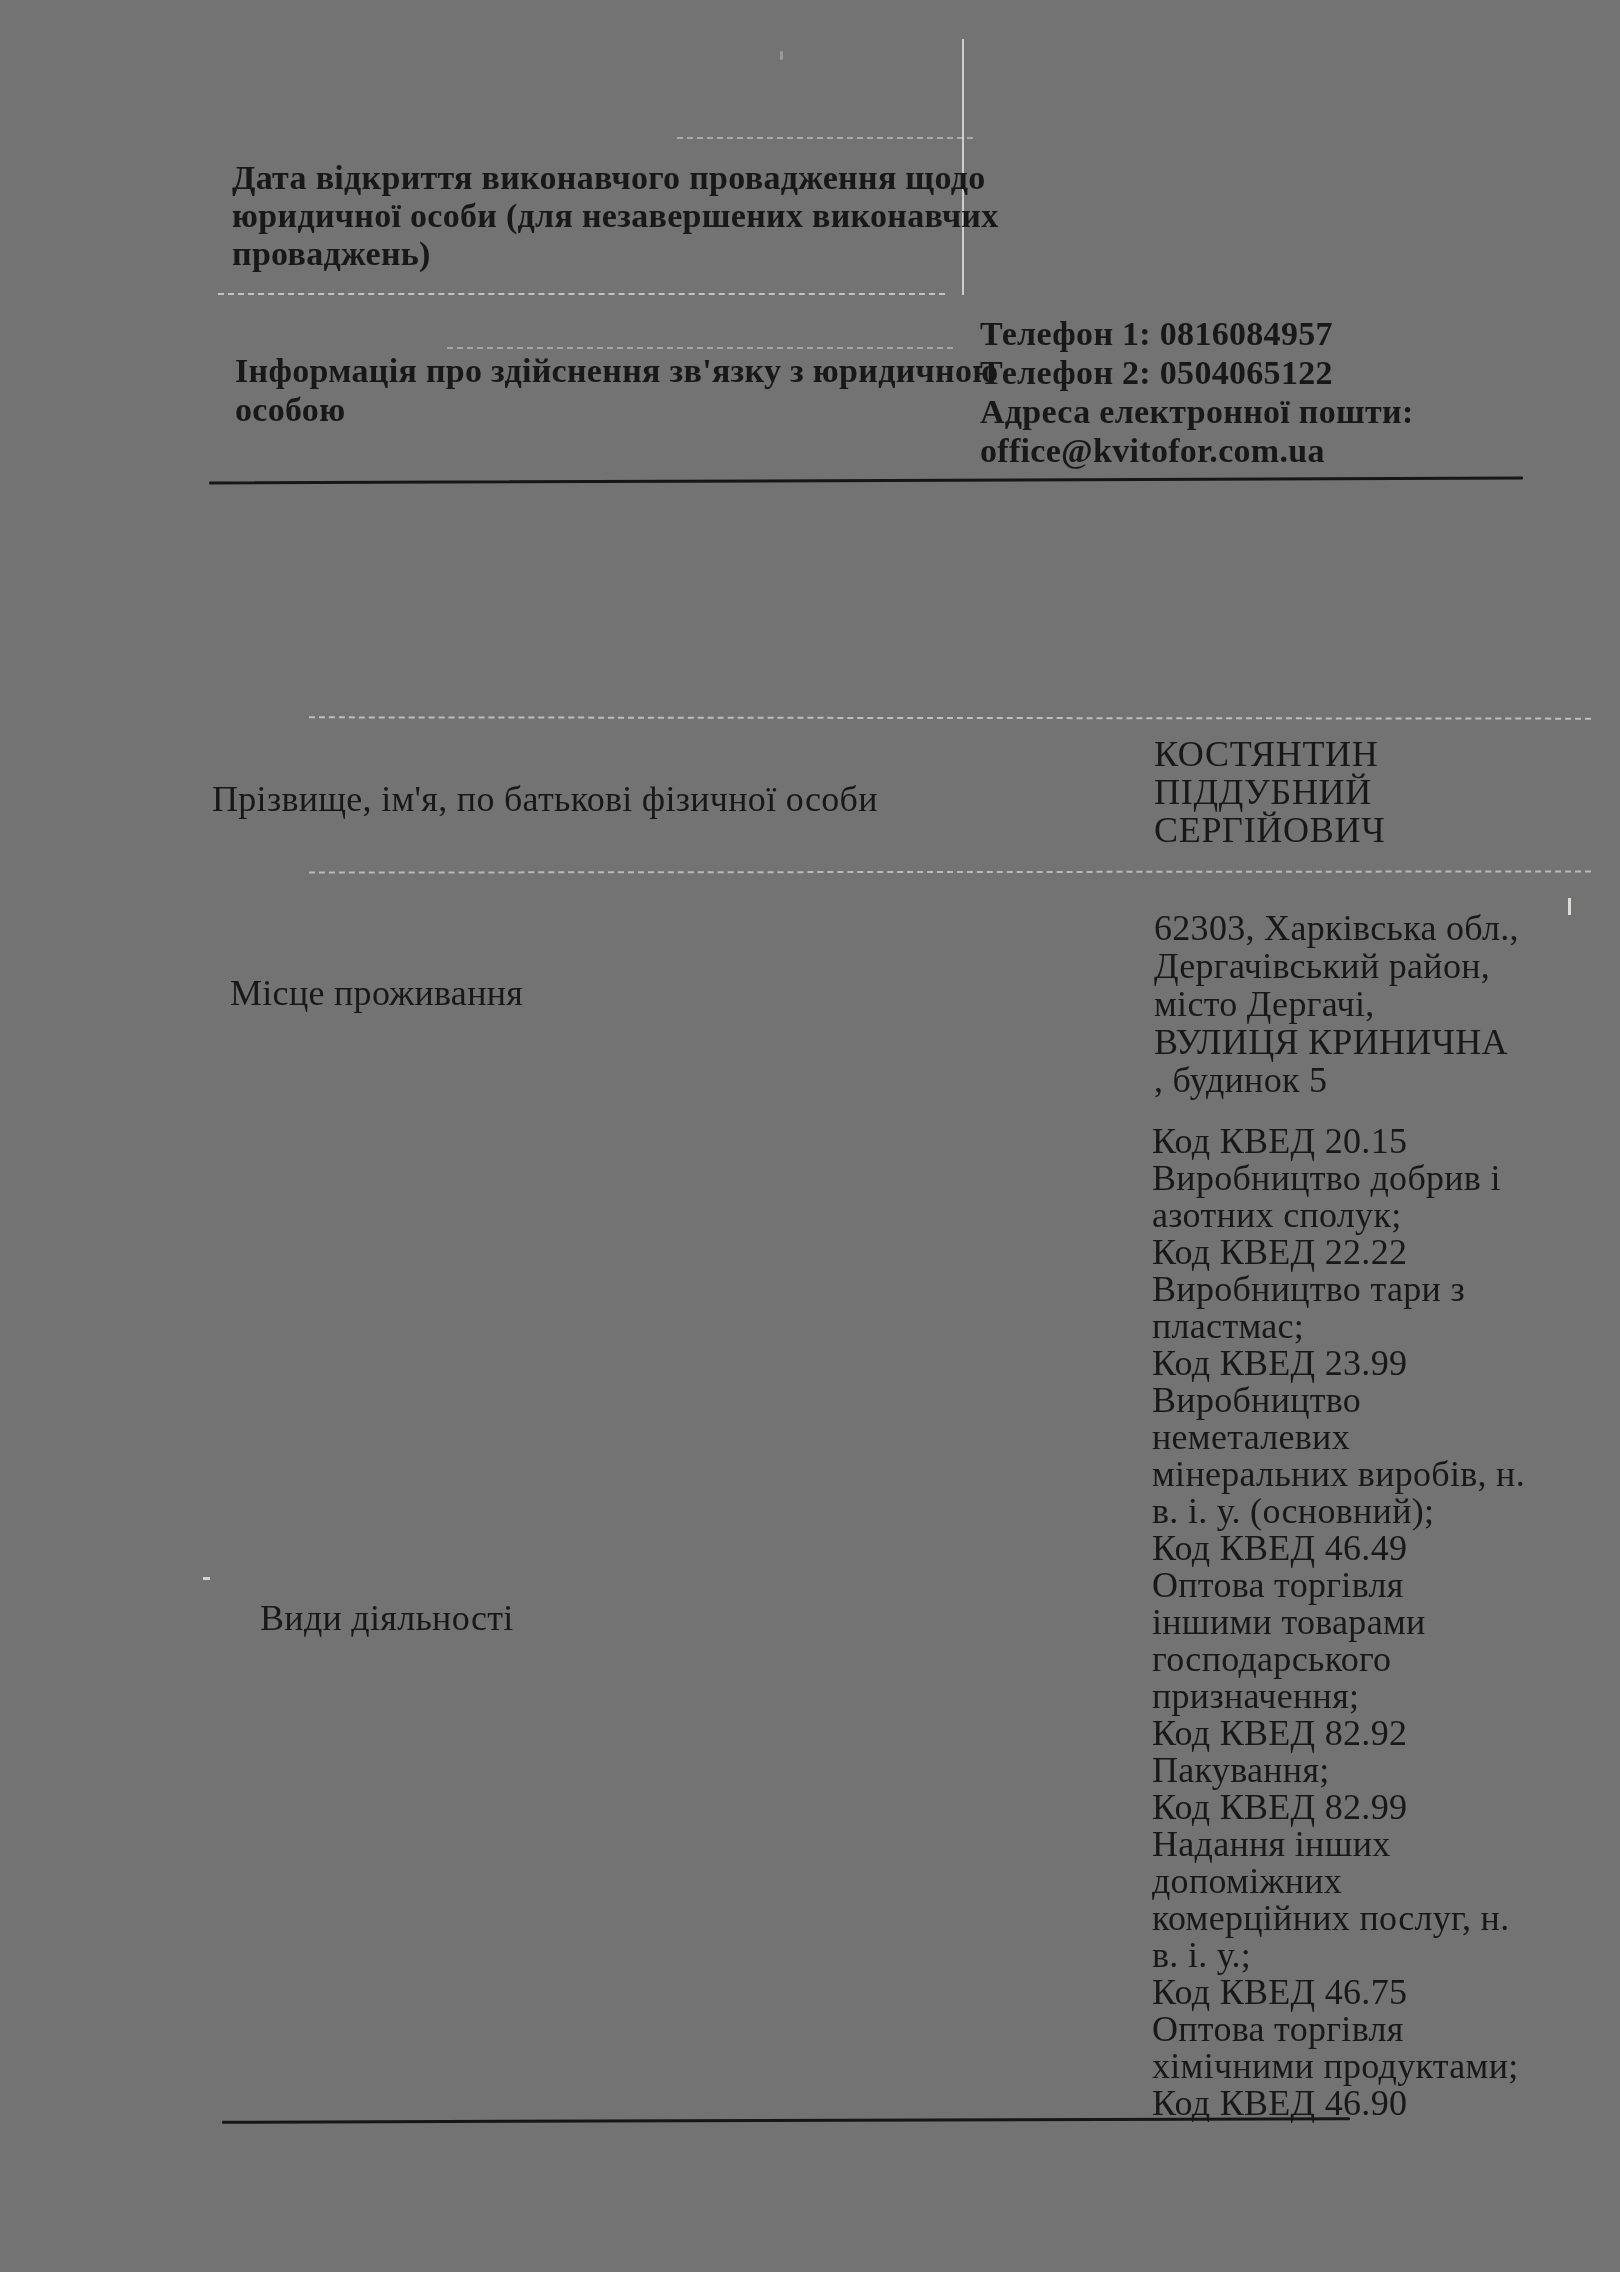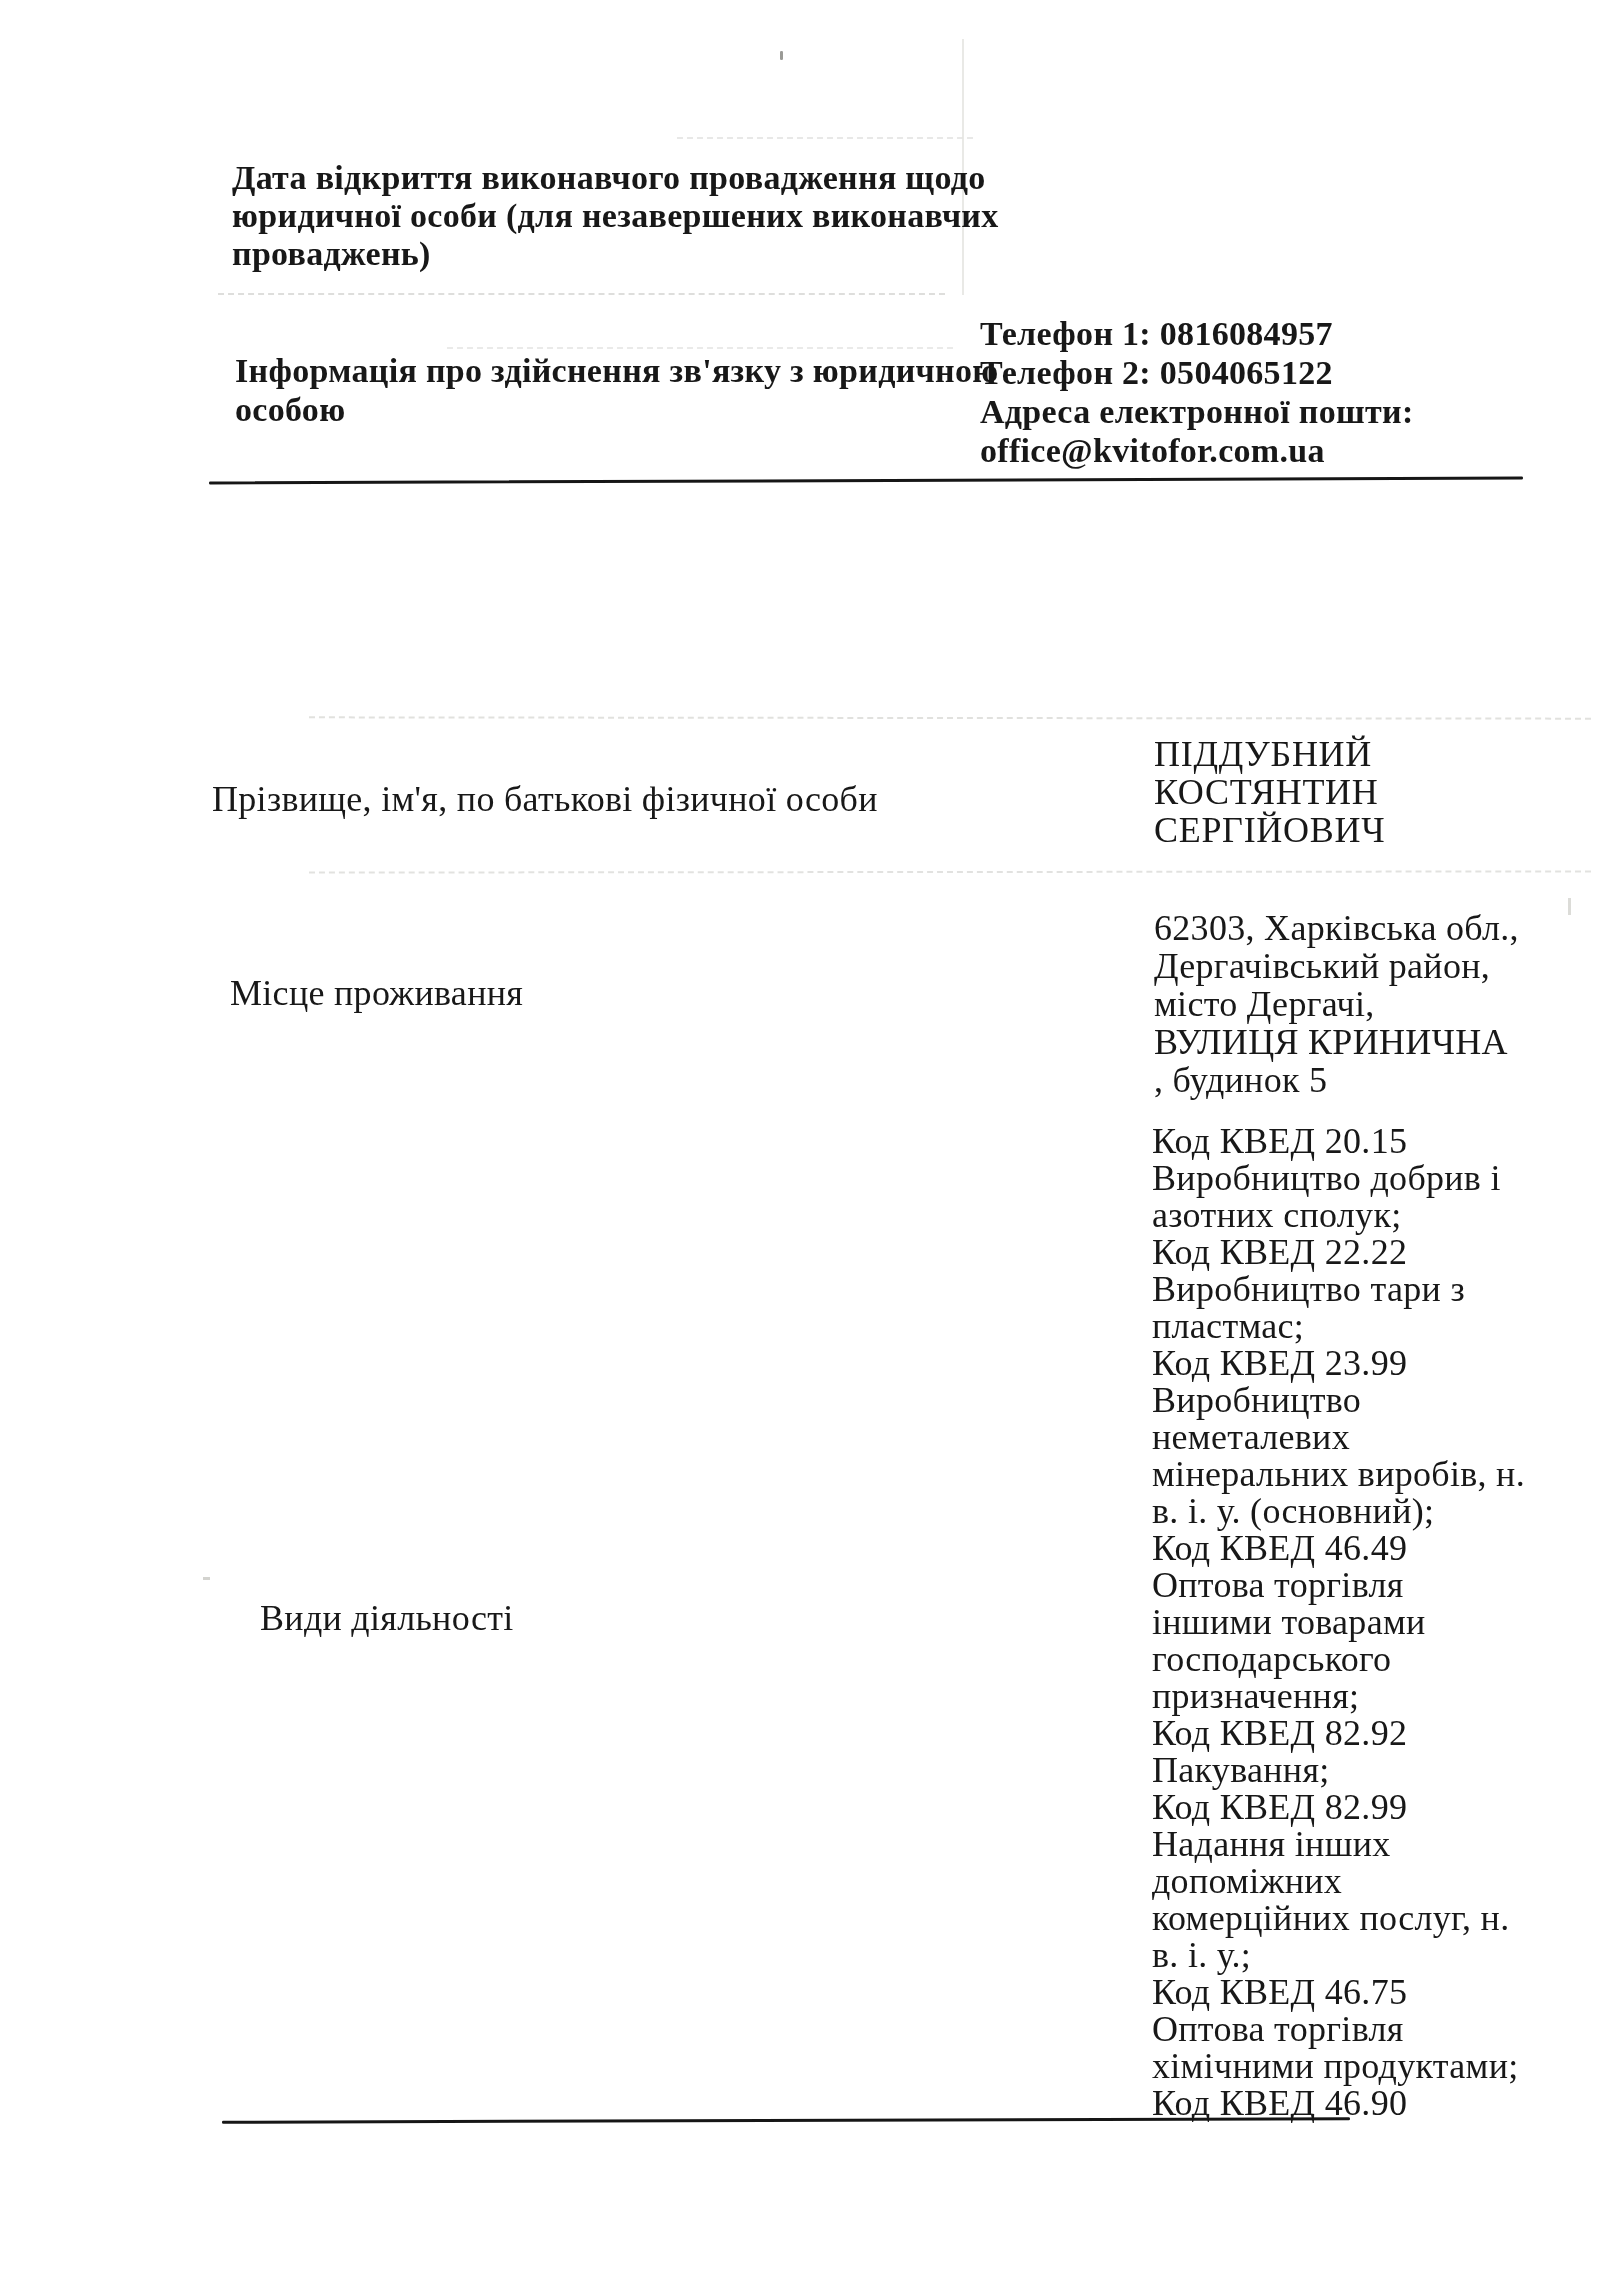--- a/index.html
+++ b/index.html
@@ -1,21 +1,21 @@
 <!DOCTYPE html>
 <html style="font-size:10.5px"><head>
 <meta charset="utf-8">
 <style>
   html, body { margin: 0; padding: 0; background: #e8e8e8; }
   .page {
     position: relative;
     width: 1620px;
     height: 2273px;
     margin: 0 auto;
-    background: #ffffff;
+    background: #737373;
     font-family: "Liberation Serif", "DejaVu Serif", serif;
     color: #181818;
     overflow: hidden;
   }
   .abs { position: absolute; }
   .bold { font-weight: bold; }
   .lines div { white-space: nowrap; }
 
   
   .header-label   { left: 232px; top: 159px;  width: 822px; font-size: 34px; line-height: 38px; letter-spacing: 0.3px; }
@@ -75,22 +75,22 @@
       <div>Телефон 1: 0816084957</div>
       <div>Телефон 2: 0504065122</div>
       <div>Адреса електронної пошти:</div>
       <div>office@kvitofor.com.ua</div>
     </div>
 
   <div class="abs rule rule-1"></div>
 
   <div class="abs name-label">Прізвище, ім'я, по батькові фізичної особи</div>
   <div class="abs name-value lines">
+      <div>КОСТЯНТИН</div>
       <div>ПІДДУБНИЙ</div>
-      <div>КОСТЯНТИН</div>
       <div>СЕРГІЙОВИЧ</div>
     </div>
 
   <div class="abs residence-label">Місце проживання</div>
   <div class="abs residence-value lines">
       <div>62303, Харківська обл.,</div>
       <div>Дергачівський район,</div>
       <div>місто Дергачі,</div>
       <div>ВУЛИЦЯ КРИНИЧНА</div>
       <div>, будинок 5</div>

